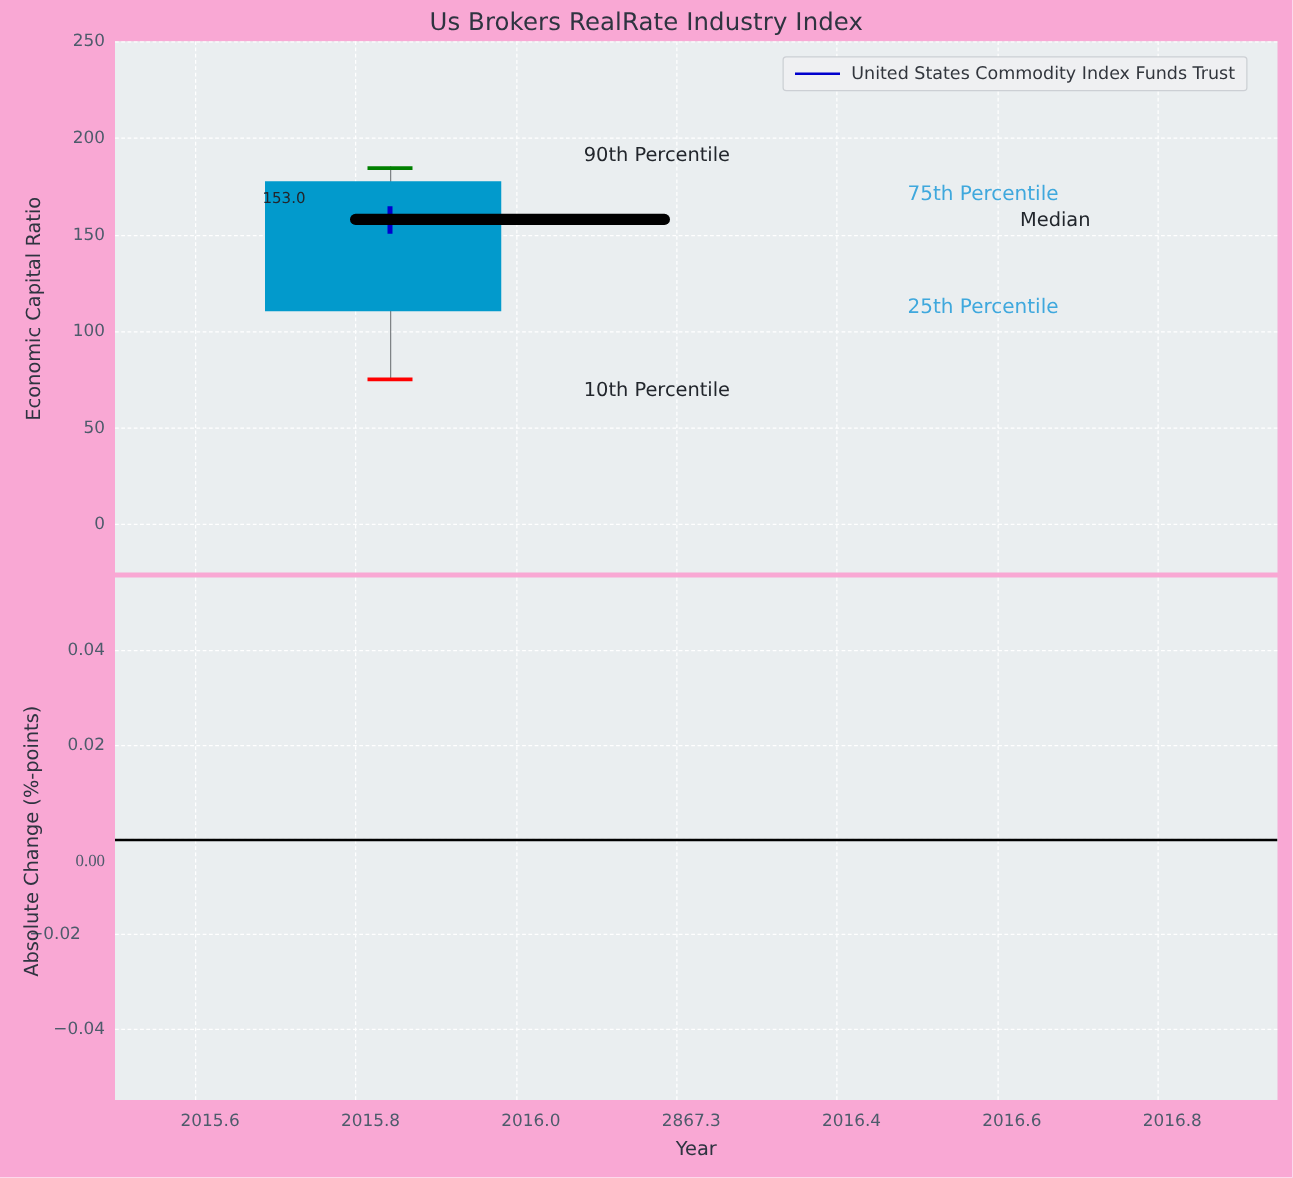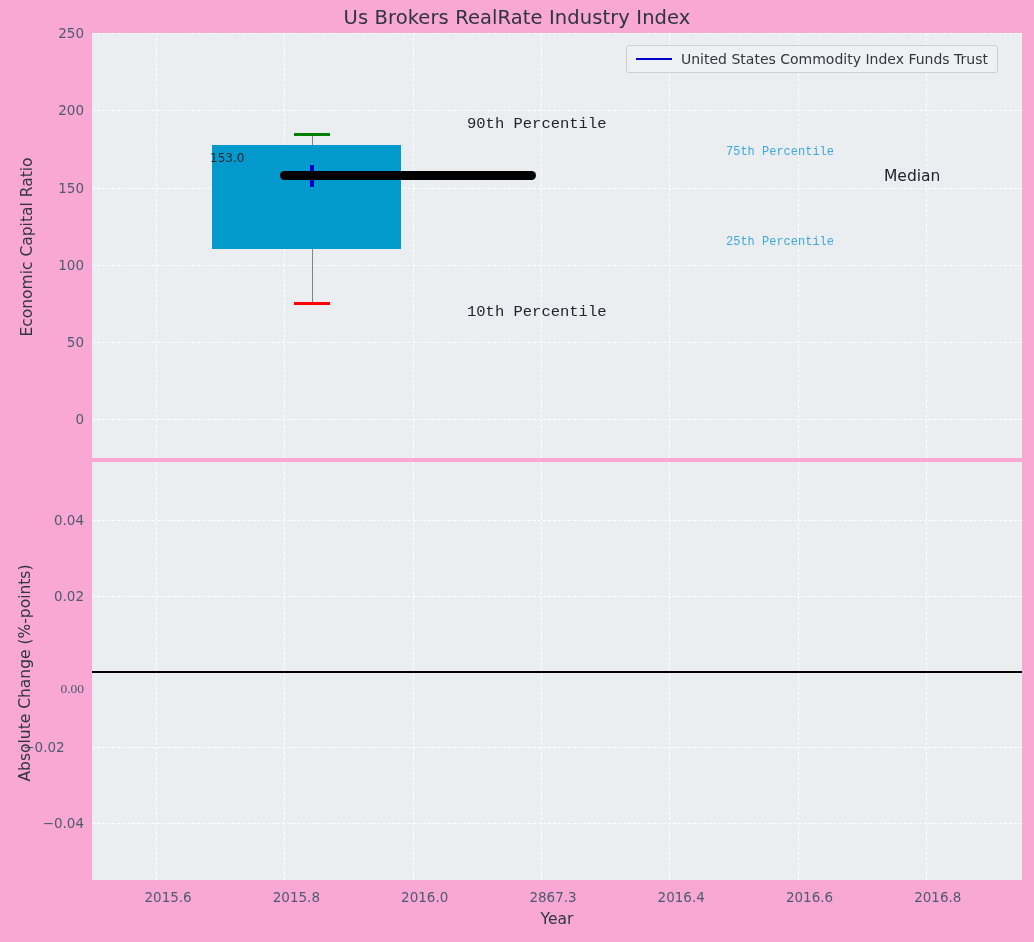--- a/index.html
+++ b/index.html
@@ -191,30 +191,28 @@
     position: absolute;
     white-space: nowrap;
   }
   #annot-value {
     font-size: 12px;
     color: #22262c;
   }
   #annot-p90, #annot-p10 {
     font-size: 15.5px;
     color: #22262c;
-    font-family: Liberation Mono, monospace;
   }
   #annot-median {
     font-size: 15.5px;
     color: #22262c;
   }
   #annot-p75, #annot-p25 {
-    font-size: 12px;
+    font-size: 16px;
     color: #3fa8dd;
-    font-family: Liberation Mono, monospace;
   }
 
   
   #zero-line {
     position: absolute;
     left: 0;
     width: 100%;
     height: 0;
     border-top: 2px solid #000000;
   }
@@ -248,21 +246,21 @@
     <div class="cap" id="cap-low" style="left:202px; top:269px; width:36px;"></div>
 
     <div id="box-rect" style="left:220px; top:112px; width:189px; height:104px; margin-left:-100px;"></div>
 
     <div id="median-marker" style="left:218px; top:132px; height:22px;"></div>
     <div id="median-line" style="left:188px; top:138px; width:256px;"></div>
 
     <div class="annot" id="annot-value" style="left:118px; top:118px;">153.0</div>
     <div class="annot" id="annot-p90" style="left:375px; top:82px;">90th Percentile</div>
     <div class="annot" id="annot-p10" style="left:375px; top:270px;">10th Percentile</div>
-    <div class="annot" id="annot-median" style="left:792px; top:134px;">Median</div>
+    <div class="annot" id="annot-median" style="left:724px; top:134px;">Median</div>
     <div class="annot" id="annot-p75" style="left:634px; top:112px;">75th Percentile</div>
     <div class="annot" id="annot-p25" style="left:634px; top:202px;">25th Percentile</div>
   </div>
 
   <div id="ytick-wrap-top">
     <div class="ytick" style="top:0px;">250</div>
     <div class="ytick" style="top:77.3px;">200</div>
     <div class="ytick" style="top:154.5px;">150</div>
     <div class="ytick" style="top:231.8px;">100</div>
     <div class="ytick" style="top:309.1px;">50</div>

